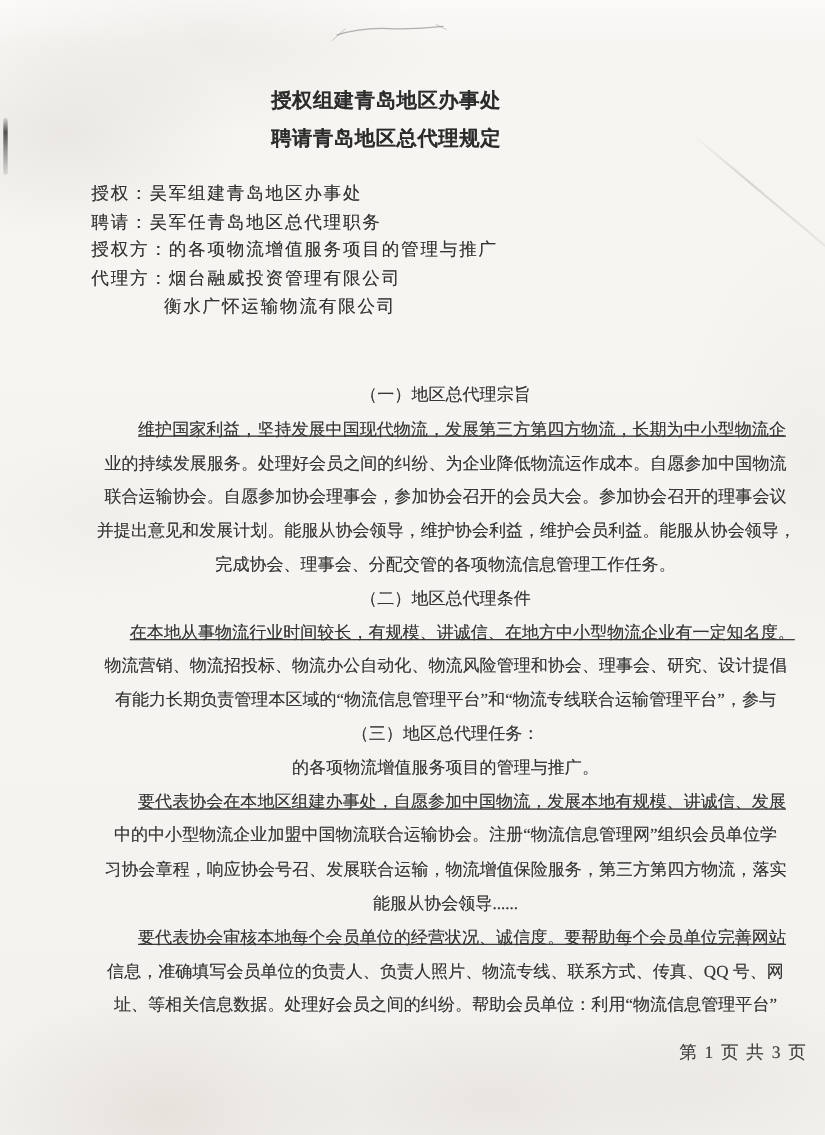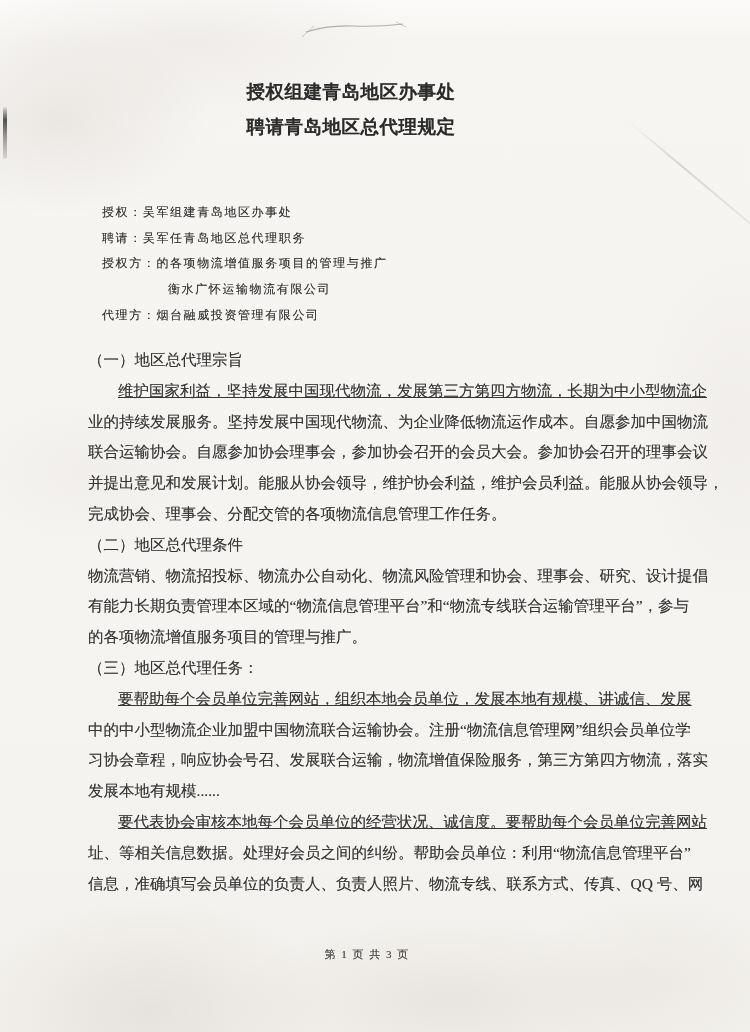--- a/index.html
+++ b/index.html
@@ -33,36 +33,36 @@
     background:linear-gradient(180deg, rgba(100,100,100,0.15), rgba(55,55,55,0.85) 25%, rgba(75,75,75,0.5) 60%, rgba(130,130,130,0.2));
   }
   .staple-mark { position:absolute; left:298px; top:12px; width:120px; height:32px; }
 
   .title-block {
     position:absolute; top:75px; left:0; width:702px; text-align:center;
     font-weight:bold; font-size:18.5px; line-height:35px; color:#2b2b2b;
     letter-spacing:0.5px;
   }
   .meta-block {
-    position:absolute; top:164px; left:102px;
-    font-size:12px; line-height:25.7px; letter-spacing:1.6px; color:#333333;margin-top:36px;
+    position:absolute; top:164px; left:83px;
+    font-size:16px; line-height:25.7px; letter-spacing:1.6px; color:#333333;
   }
   .meta-line { white-space:nowrap; }
   .meta-indent { padding-left:66px; }
 
   .body-block {
     position:absolute; top:345px; left:88px; width:634px;
-    font-size:15.5px; line-height:30.8px; color:#363636;
+    font-size:15.5px; line-height:30.8px; color:#363636;text-align:center;
   }
   .line { white-space:nowrap; }
   .para-start { padding-left:30px;text-decoration:underline; }
 
   .footer {
-    position:absolute; top:947px; left:0; width:734px; text-align:center;
-    font-size:11px; letter-spacing:1.5px; color:#454545;
+    position:absolute; top:947px; left:0; width:734px; text-align:right;
+    font-size:16px; letter-spacing:1.5px; color:#454545;
   }
 
   
   .title-block, .meta-block, .body-block, .footer { text-shadow:0 0 0.45px rgba(70,70,70,0.55); }
 </style>
 </head>
 <body>
 
 <div class="paper">
 
@@ -76,44 +76,45 @@
 
   <div class="title-block">
     <div>授权组建青岛地区办事处</div>
     <div>聘请青岛地区总代理规定</div>
   </div>
 
   <div class="meta-block">
     <div class="meta-line">授权：吴军组建青岛地区办事处</div>
     <div class="meta-line">聘请：吴军任青岛地区总代理职务</div>
     <div class="meta-line">授权方：的各项物流增值服务项目的管理与推广</div>
+    <div class="meta-line">代理方：烟台融威投资管理有限公司</div>
     <div class="meta-line meta-indent">衡水广怀运输物流有限公司</div>
-    <div class="meta-line">代理方：烟台融威投资管理有限公司</div>
   </div>
 
   <div class="body-block">
 
     <div class="line">（一）地区总代理宗旨</div>
     <div class="line para-start">维护国家利益，坚持发展中国现代物流，发展第三方第四方物流，长期为中小型物流企</div>
-    <div class="line">业的持续发展服务。坚持发展中国现代物流、为企业降低物流运作成本。自愿参加中国物流</div>
+    <div class="line">业的持续发展服务。处理好会员之间的纠纷、为企业降低物流运作成本。自愿参加中国物流</div>
     <div class="line">联合运输协会。自愿参加协会理事会，参加协会召开的会员大会。参加协会召开的理事会议</div>
     <div class="line">并提出意见和发展计划。能服从协会领导，维护协会利益，维护会员利益。能服从协会领导，</div>
     <div class="line">完成协会、理事会、分配交管的各项物流信息管理工作任务。</div>
 
     <div class="line">（二）地区总代理条件</div>
+    <div class="line para-start">在本地从事物流行业时间较长，有规模、讲诚信、在地方中小型物流企业有一定知名度。</div>
     <div class="line">物流营销、物流招投标、物流办公自动化、物流风险管理和协会、理事会、研究、设计提倡</div>
     <div class="line">有能力长期负责管理本区域的“物流信息管理平台”和“物流专线联合运输管理平台”，参与</div>
+    <div class="line">（三）地区总代理任务：</div>
+
     <div class="line">的各项物流增值服务项目的管理与推广。</div>
-
-    <div class="line">（三）地区总代理任务：</div>
-    <div class="line para-start">要帮助每个会员单位完善网站，组织本地会员单位，发展本地有规模、讲诚信、发展</div>
+    <div class="line para-start">要代表协会在本地区组建办事处，自愿参加中国物流，发展本地有规模、讲诚信、发展</div>
     <div class="line">中的中小型物流企业加盟中国物流联合运输协会。注册“物流信息管理网”组织会员单位学</div>
     <div class="line">习协会章程，响应协会号召、发展联合运输，物流增值保险服务，第三方第四方物流，落实</div>
-    <div class="line">发展本地有规模......</div>
+    <div class="line">能服从协会领导......</div>
     <div class="line para-start">要代表协会审核本地每个会员单位的经营状况、诚信度。要帮助每个会员单位完善网站</div>
+    <div class="line">信息，准确填写会员单位的负责人、负责人照片、物流专线、联系方式、传真、QQ 号、网</div>
     <div class="line">址、等相关信息数据。处理好会员之间的纠纷。帮助会员单位：利用“物流信息管理平台”</div>
-    <div class="line">信息，准确填写会员单位的负责人、负责人照片、物流专线、联系方式、传真、QQ 号、网</div>
 
   </div>
 
   <div class="footer">第 1 页 共 3 页</div>
 
 </div>
 
 </body></html>

